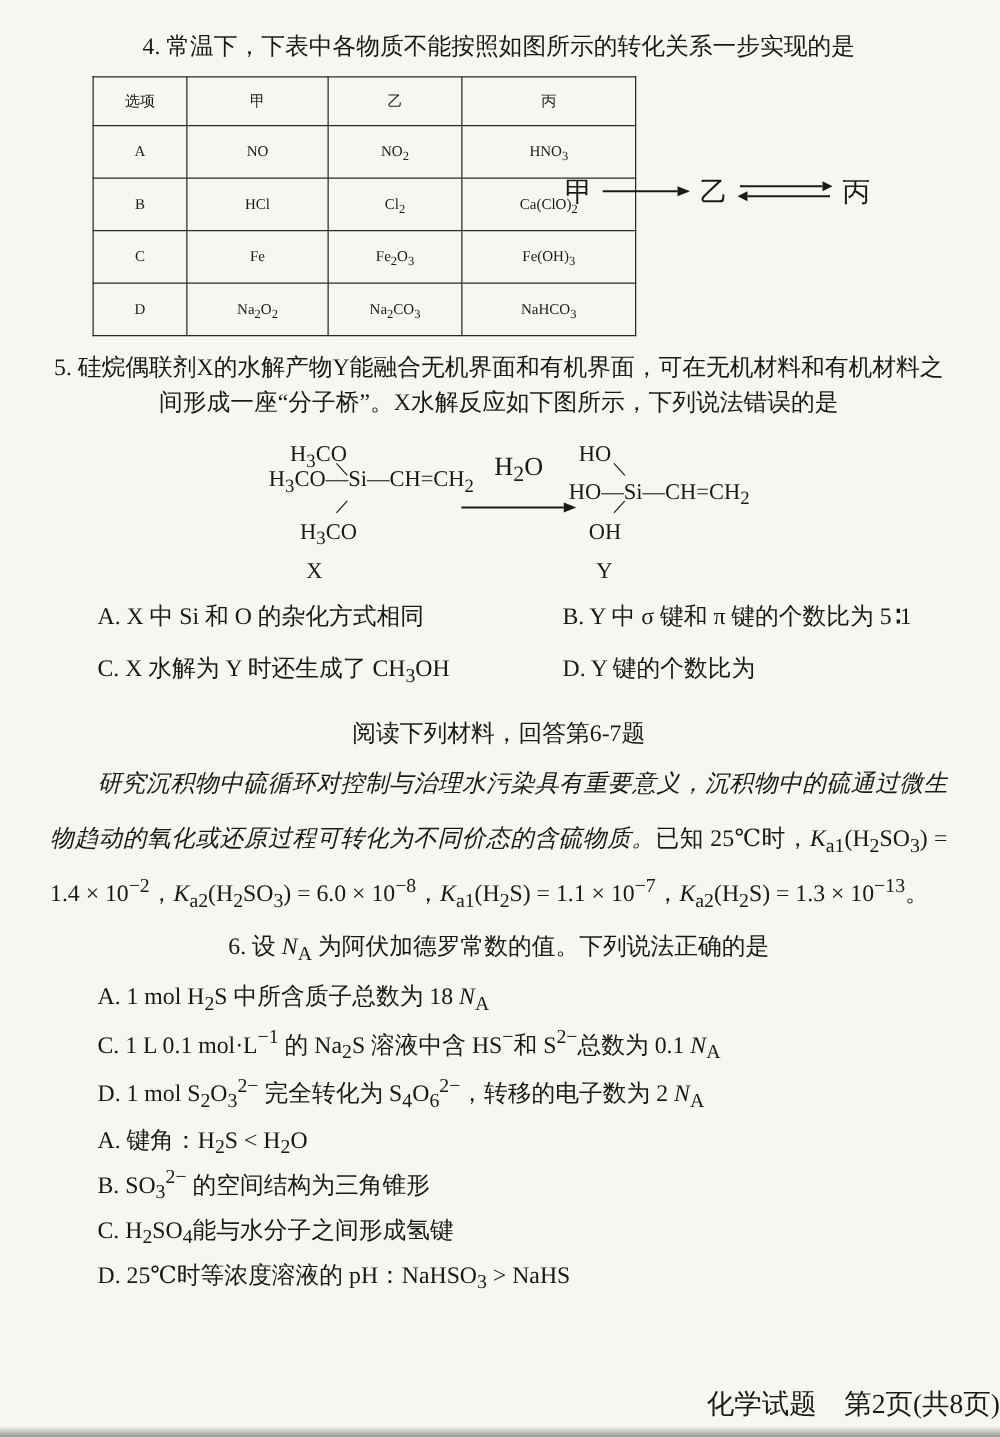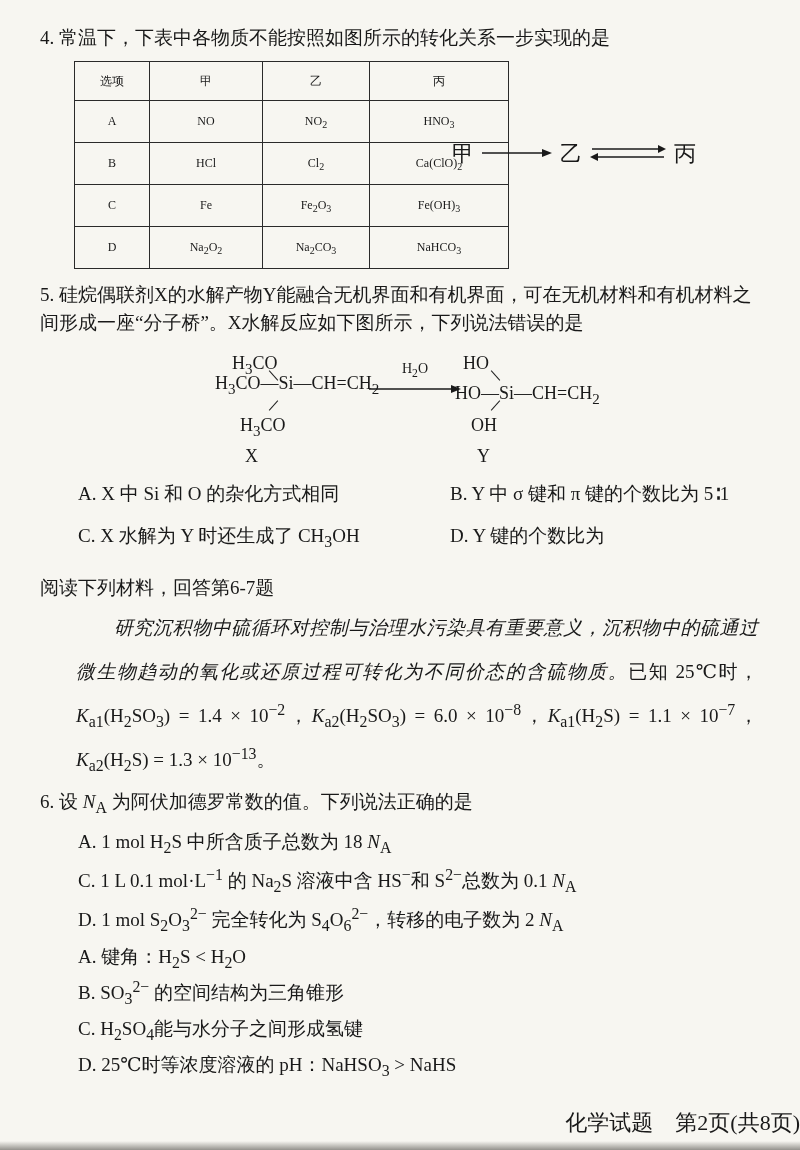--- a/index.html
+++ b/index.html
@@ -3,21 +3,21 @@
 <meta charset="utf-8">
 <style>
   html,body{margin:0;padding:0;}
   body{
     width:800px;height:1150px;position:relative;overflow:hidden;
     background:#f7f6f1;color:#191919;
     font-family:"Liberation Serif","DejaVu Serif",serif;
   }
   .page{padding:24px 42px 0 40px;font-size:19px;line-height:1.5;}
   sub,sup{line-height:0;}
-  p{margin:0;}
+  p{margin:0;text-align:center;}
 
   
   .stem{margin:0 0 8px 0;}
   .q4-body{position:relative;margin-bottom:12px;}
   table.subst{border-collapse:collapse;margin-left:34px;text-align:center;font-size:12px;}
   table.subst th,table.subst td{border:1.6px solid #2a2a2a;font-weight:normal;padding:0 8px;}
   table.subst thead th{height:38px;}
   table.subst td{height:41px;}
   .col-opt{width:58px;}.col-jia{width:96px;}.col-yi{width:90px;}.col-bing{width:122px;}
   .transform{position:absolute;left:412px;top:76px;display:flex;align-items:center;gap:8px;font-size:22px;}
@@ -30,35 +30,35 @@
   .mol-y{left:240px;width:205px;}
   .bond{position:absolute;width:13px;border-top:1.6px solid #222;}
   .x-top{left:17px;top:0;} .x-mid{left:0;top:20px;} .x-bot{left:25px;top:62px;}
   .x-bond-top{left:52px;top:25px;transform:rotate(48deg);}
   .x-bond-bot{left:52px;top:55px;transform:rotate(-48deg);}
   .x-label{left:30px;top:93px;}
   .y-top{left:8px;top:0;} .y-mid{left:0;top:30px;} .y-bot{left:16px;top:62px;}
   .y-bond-top{left:34px;top:25px;transform:rotate(48deg);}
   .y-bond-bot{left:34px;top:55px;transform:rotate(-48deg);}
   .y-label{left:22px;top:93px;}
-  .rxn-arrow{position:absolute;left:150px;top:8px;width:100px;text-align:center;font-size:14px;}
+  .rxn-arrow{position:absolute;left:150px;top:8px;width:100px;text-align:center;font-size:21px;}
   .rxn-arrow .lbl{display:block;margin-bottom:1px;}
 
   
   .opts2{display:grid;grid-template-columns:372px auto;row-gap:14px;padding-left:38px;margin-top:14px;}
   .opts2 .option{line-height:28px;}
   .opts{padding-left:38px;}
   .opts .option{line-height:39px;}
   .opts.tight .option{line-height:36px;}
   .qstem{line-height:40px;}
   .qstem.tight{line-height:38px;}
 
   
   .material-head{margin-top:24px;}
-  .material-p{margin-top:4px;line-height:44px;text-indent:2em;text-align:justify;margin-left:36px;}
+  .material-p{margin-top:4px;line-height:44px;text-indent:2em;text-align:justify;}
 
   
   .footer{position:absolute;left:0;bottom:12px;width:100%;text-align:right;font-size:22px;}
   .photo-edge{position:absolute;left:0;bottom:0;width:100%;height:9px;
     background:linear-gradient(to bottom,rgba(120,118,110,0),rgba(66,64,58,0.55));}
 </style>
 </head>
 <body>
 
 <div class="page">

